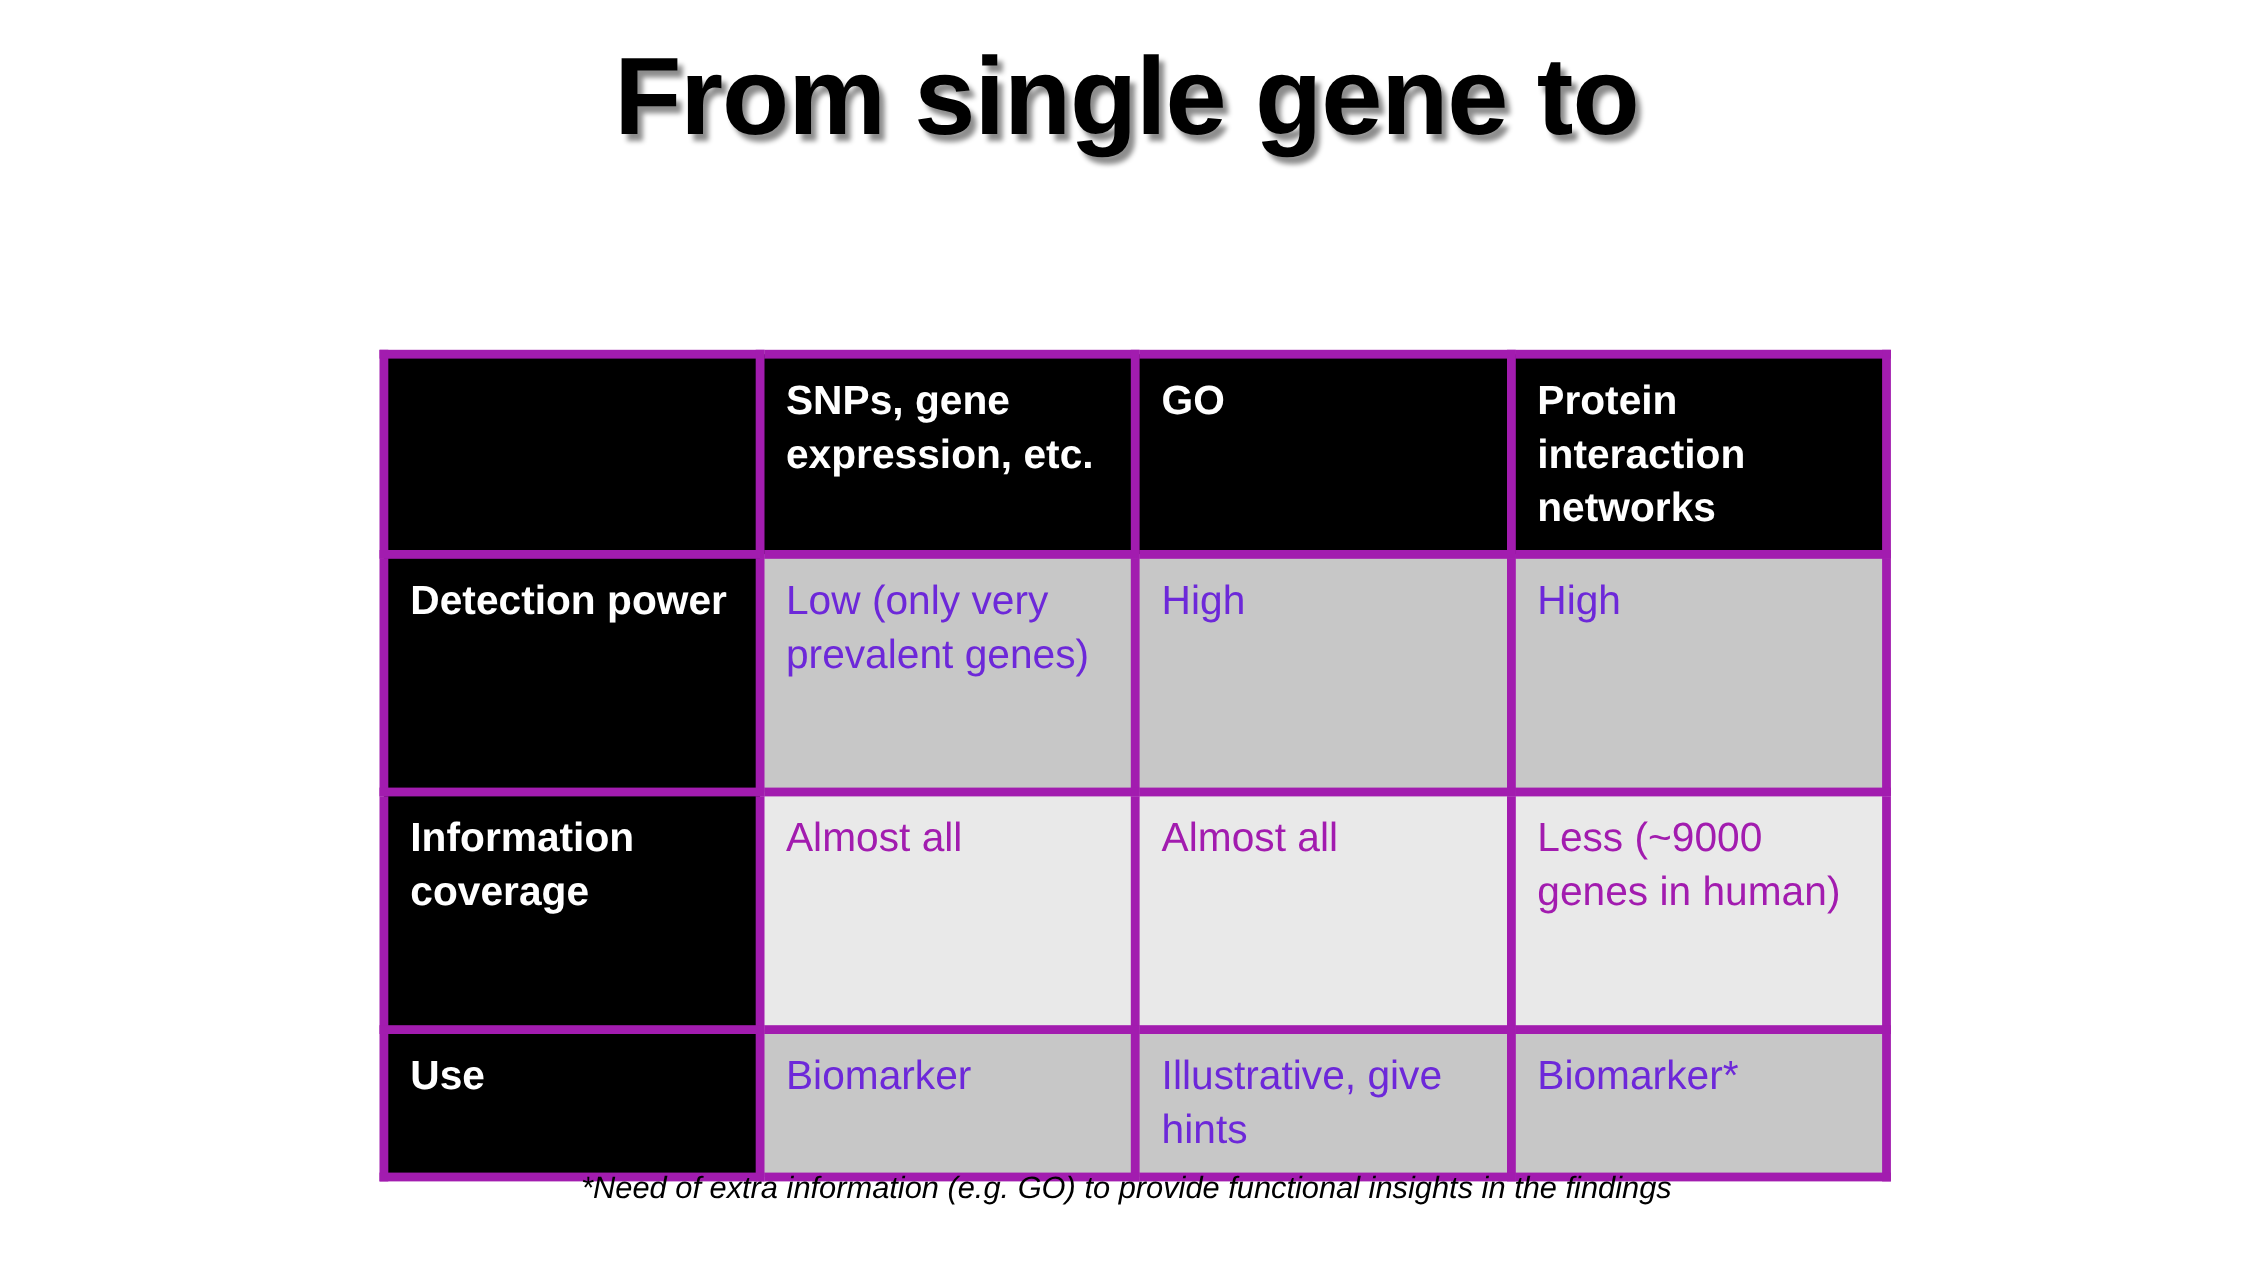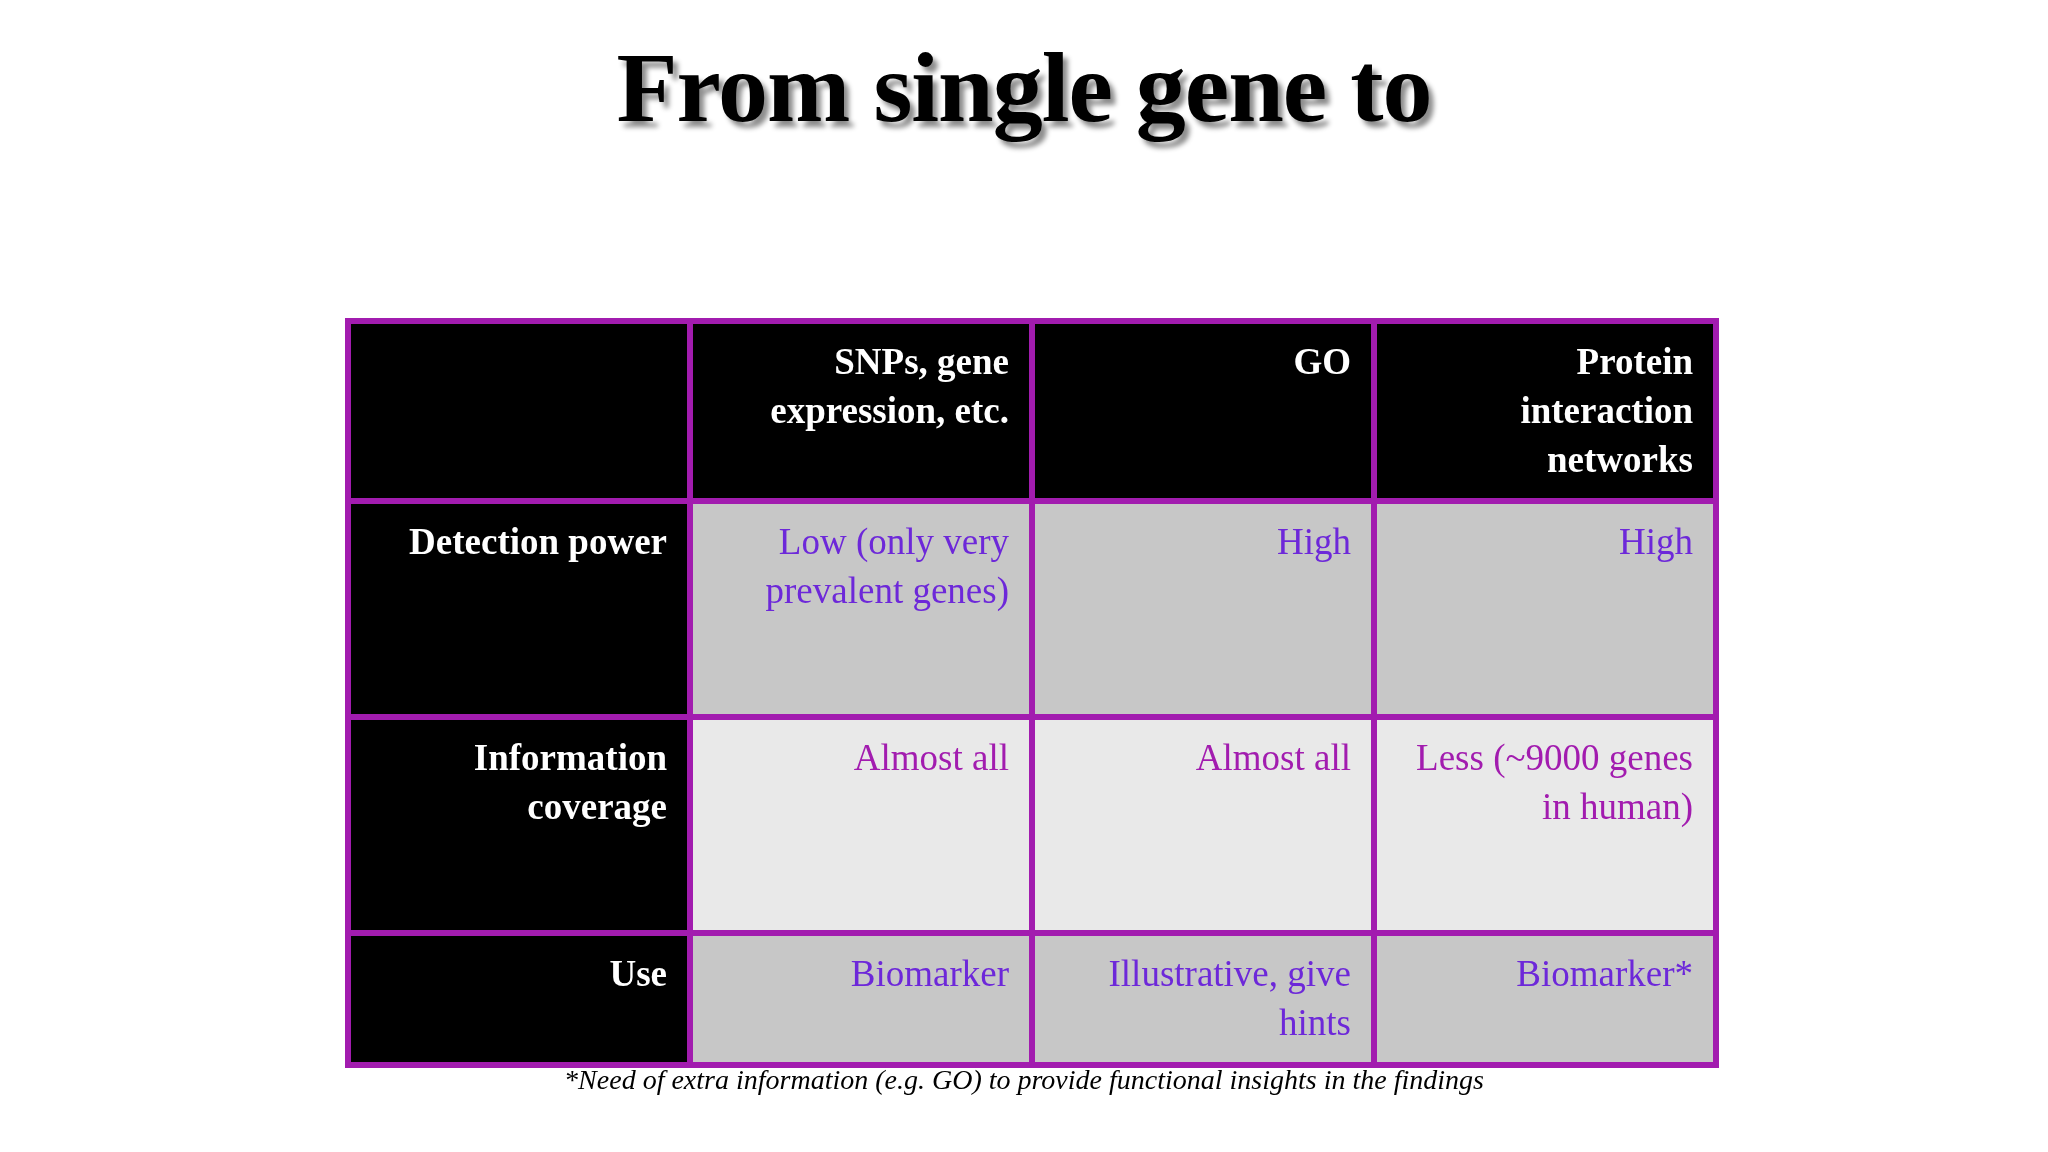--- a/index.html
+++ b/index.html
@@ -6,21 +6,20 @@
   html, body {
     width: 2048px; height: 1152px;
     background: #ffffff;
     font-family: "Liberation Sans", "DejaVu Sans", sans-serif;
     overflow: hidden;
   }
   .slide {
     position: relative;
     width: 2048px; height: 1152px;
     background: #ffffff;
-    font-family: Liberation Serif, serif;
   }
   .title {
     position: absolute;
     top: 22px; left: 0;
     width: 2048px;
     text-align: center;
     font-weight: bold;
     font-size: 100px;
     line-height: 1.32;
     color: #000000;
@@ -28,23 +27,23 @@
     text-shadow: 5px 6px 5px rgba(0,0,0,0.45);
   }
   .cmp-table {
     position: absolute;
     left: 345px; top: 318px;
     width: 1374px;
     border-collapse: collapse;
     table-layout: fixed;
   }
   .cmp-table th, .cmp-table td {
-    border: 6px solid #a21caf;
+    border: 8px solid #a21caf;
     vertical-align: top;
-    text-align: right;
+    text-align: left;
     font-size: 37px;
     line-height: 1.32;
     padding: 14px 20px;
   }
   .cmp-table .hdr {
     background: #000000;
     color: #ffffff;
     font-weight: bold;
   }
   .cmp-table .rowlabel {

